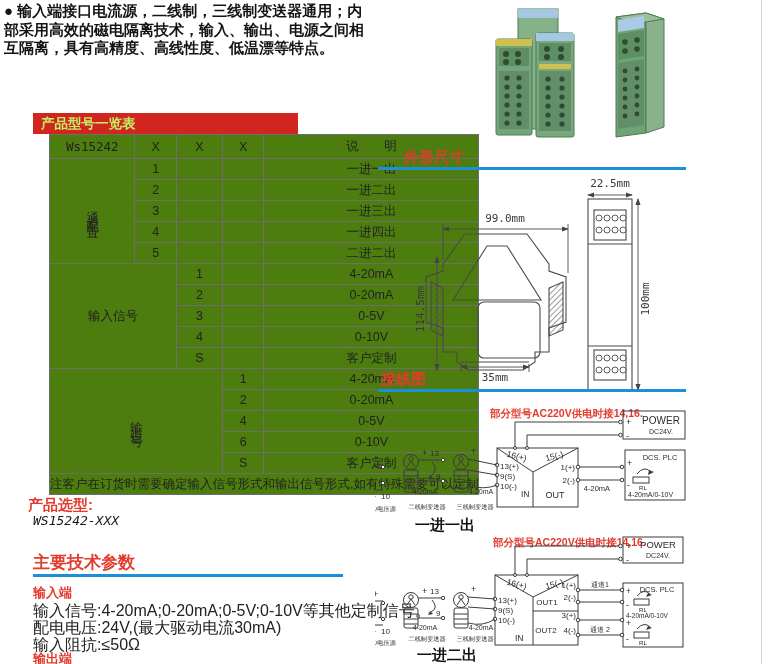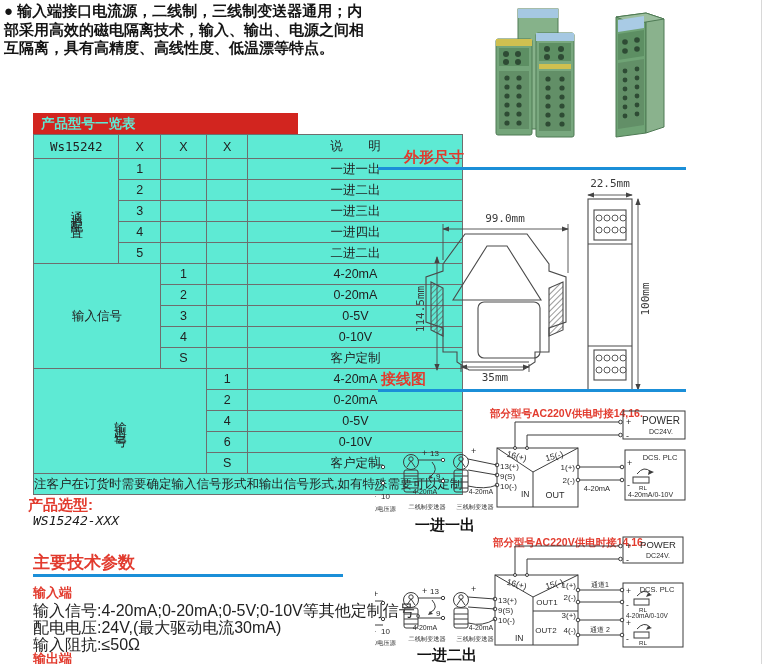--- a/index.html
+++ b/index.html
@@ -3,23 +3,23 @@
 <meta charset="utf-8">
 <style>
   html,body{margin:0;padding:0;background:#fff;}
   .page{position:relative;width:772px;height:664px;background:#fff;overflow:hidden;
         font-family:"Liberation Sans",sans-serif;color:#1a1a1a;}
   .abs{position:absolute;}
   
   .intro{left:4px;top:2px;width:372px;font-size:15px;font-weight:700;line-height:1.24;color:#141414;}
   .intro p{margin:0 0 1px 0;}
   
-  .banner{left:33px;top:113px;width:257px;height:21px;background:#d2251f;color:#5eead4;
+  .banner{left:33px;top:113px;width:257px;height:21px;background:#d2251f;color:#bef264;
           font-size:13.5px;font-weight:700;line-height:21px;padding-left:8px;}
-  table.model{left:33px;top:134px;border-collapse:collapse;table-layout:fixed;background:#5eead4;}
+  table.model{left:49px;top:134px;border-collapse:collapse;table-layout:fixed;background:#4d7c0f;}
   table.model td{border:1px solid #6e6e6e;padding:0;font-size:12.5px;color:#222;
                  text-align:center;vertical-align:middle;overflow:hidden;}
   table.model tr{height:21px;}
   table.model tr.hdr{height:24px;}
   td.model-code{font-family:"DejaVu Sans Mono",monospace;font-size:11px;}
   td.xcell{font-size:14px;}
   td.deschdr{letter-spacing:11px;font-size:13px;text-indent:11px;}
   td.desc{text-align:left;padding-left:12px;font-size:12px;}
   td.vert{writing-mode:vertical-rl;text-orientation:upright;letter-spacing:5px;font-size:12.5px;}
   td.hlabel{font-size:12.5px;}

